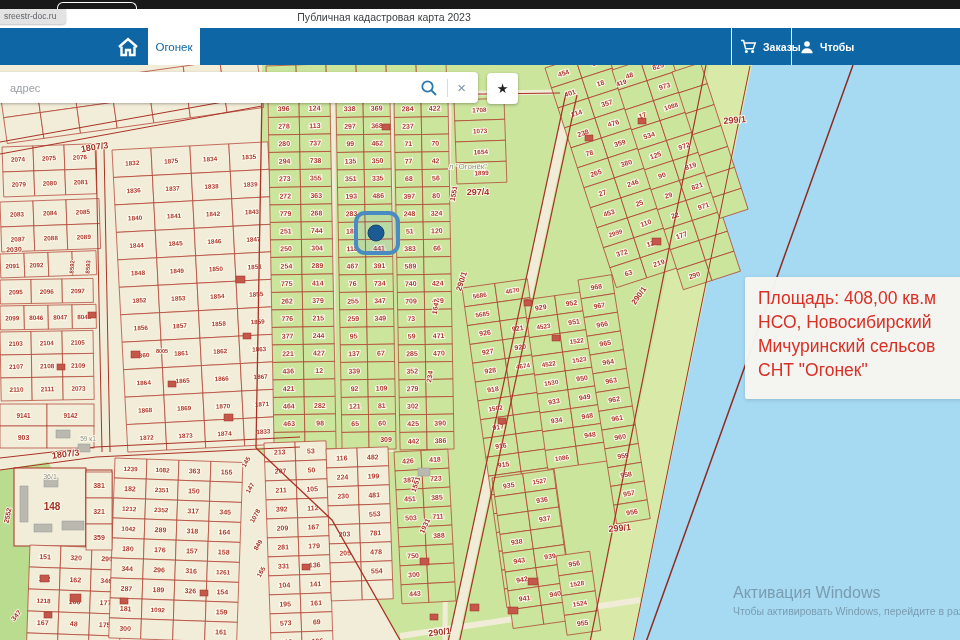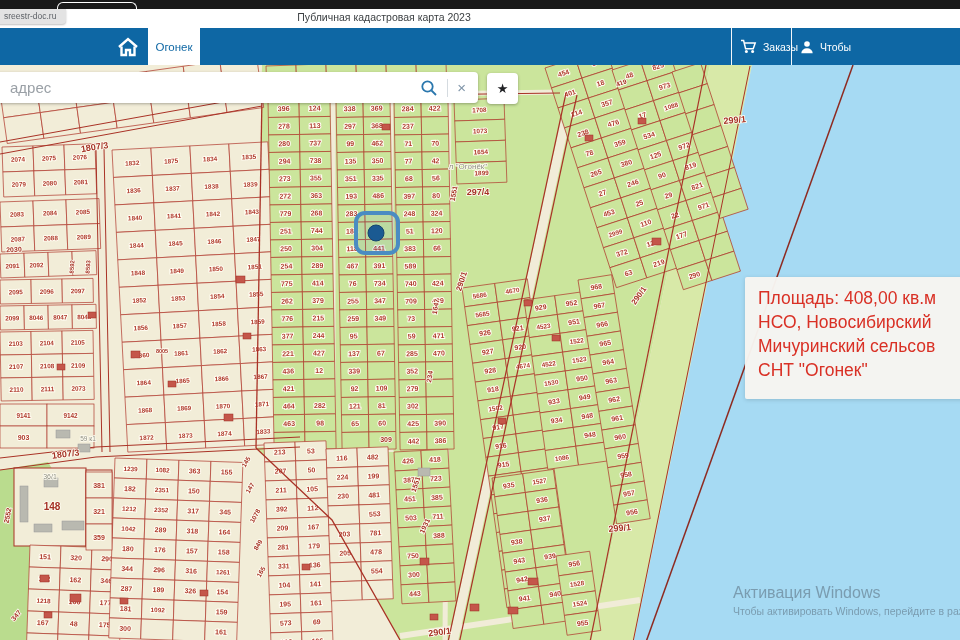--- a/index.html
+++ b/index.html
@@ -13,27 +13,27 @@
   #urlchip{left:-10px;top:9px;height:14px;padding:1px 10px 0 14px;background:#e3e3e3;
            border-radius:0 0 4px 4px;box-shadow:0 1px 2px rgba(0,0,0,.25);
            font-size:8.5px;color:#5f6368;line-height:13px;}
   #pagetitle{left:0;top:11px;width:768px;text-align:center;font-size:10.5px;color:#3c4043;}
   #navbar{left:0;top:28px;width:960px;height:37px;background:#0e67a4;}
   #home-btn{position:absolute;left:108px;top:0;width:40px;height:37px;display:flex;
             align-items:center;justify-content:center;}
   #tab-karta{position:absolute;left:148px;top:0;width:52px;height:37px;background:#fff;
              color:#0e67a4;font-size:11.5px;display:flex;align-items:center;justify-content:center;}
   .nav-right{position:absolute;top:0;height:37px;display:flex;align-items:center;gap:6px;
-             color:#fff;font-size:10.5px;font-weight:normal;justify-content:space-between;}
+             color:#fff;font-size:10.5px;font-weight:bold;justify-content:space-between;}
   #orders-btn{left:740px;}
   #login-btn{left:800px;}
   .nav-sep{position:absolute;top:0;height:37px;width:1px;background:rgba(255,255,255,.95);}
   #searchbar{left:-20px;top:72px;width:498px;height:31px;background:#fff;border-radius:4px;
              box-shadow:0 1px 3px rgba(0,0,0,.3);display:flex;align-items:center;}
-  #searchbar input{border:none;outline:none;flex:1;margin-left:28px;font-size:15px;
+  #searchbar input{border:none;outline:none;flex:1;margin-left:28px;font-size:11px;
                    color:#333;font-family:"Liberation Sans",sans-serif;}
   #searchbar input::placeholder{color:#9aa0a6;}
   .sb-div{width:1px;height:18px;background:#d5dbe0;margin:0 9px;}
   #clear-x{color:#7f94a8;font-size:15px;margin-right:12px;line-height:1;}
   #star-btn{left:487px;top:73px;width:31px;height:31px;background:#fff;border-radius:4px;
             box-shadow:0 1px 3px rgba(0,0,0,.3);display:flex;align-items:center;
             justify-content:center;font-size:13px;color:#202124;}
   #infobox{left:745px;top:277px;width:215px;height:113px;background:rgba(247,245,241,.97);
            border-radius:2px;box-shadow:0 1px 4px rgba(0,0,0,.15);padding:9px 0 0 13px;
            overflow:hidden;}

